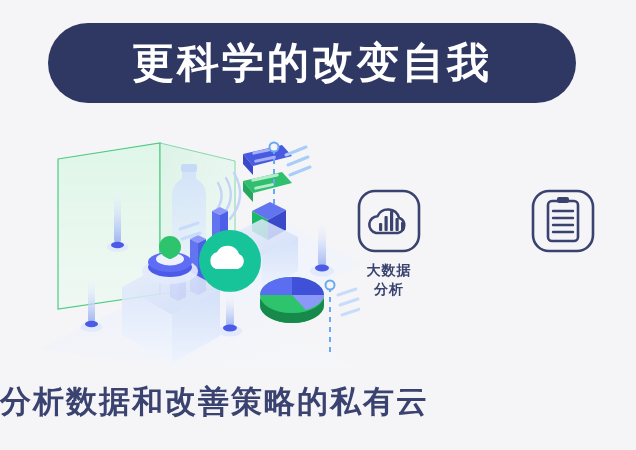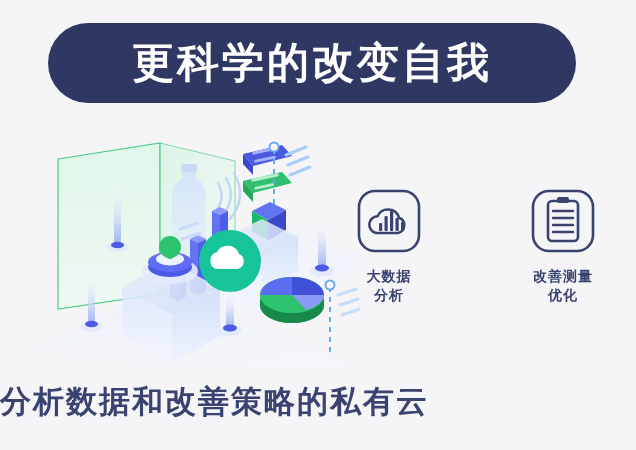--- a/index.html
+++ b/index.html
@@ -25,21 +25,21 @@
   
   .illus{position:absolute;left:30px;top:118px;width:330px;height:250px;}
   .illus svg{display:block;}
 
   
   .features{position:absolute;left:352px;top:188px;width:248px;height:140px;
             display:flex;justify-content:space-between;}
   .feature{width:74px;display:flex;flex-direction:column;align-items:center;}
   .feat-icon{width:64px;height:64px;}
   .feat-label{
-    margin-top:14px;color:#3a4270;font-size:14px;line-height:19px;
+    margin-top:8px;color:#3a4270;font-size:14px;line-height:19px;
     text-align:center;font-weight:bold;letter-spacing:1px;
   }
 
   
   .tagline{
     position:absolute;left:0;top:384px;width:636px;
     color:#3a4270;font-size:31px;font-weight:bold;letter-spacing:2px;
     line-height:1.1;
   }
 </style>
@@ -268,24 +268,20 @@
         <rect x="2" y="2" width="60" height="60" rx="16" fill="none" stroke="#3a4270" stroke-width="2.6"></rect>
         <rect x="17" y="12" width="30" height="40" rx="4" fill="none" stroke="#3a4270" stroke-width="2.6"></rect>
         <rect x="26" y="8" width="12" height="6" rx="2" fill="#3a4270"></rect>
         <g stroke="#3a4270" stroke-width="2.4" stroke-linecap="round">
           <line x1="22" y1="22" x2="42" y2="22"></line>
           <line x1="22" y1="29" x2="42" y2="29"></line>
           <line x1="22" y1="36" x2="42" y2="36"></line>
           <line x1="22" y1="43" x2="42" y2="43"></line>
         </g>
       </svg>
-      <div class="feat-label">
-        <div>改善测量</div>
-        <div>优化</div>
-      </div>
     </div>
 
 
   </div>
 
   <div class="tagline">分析数据和改善策略的私有云</div>
 
 </div>
 
 </body></html>

